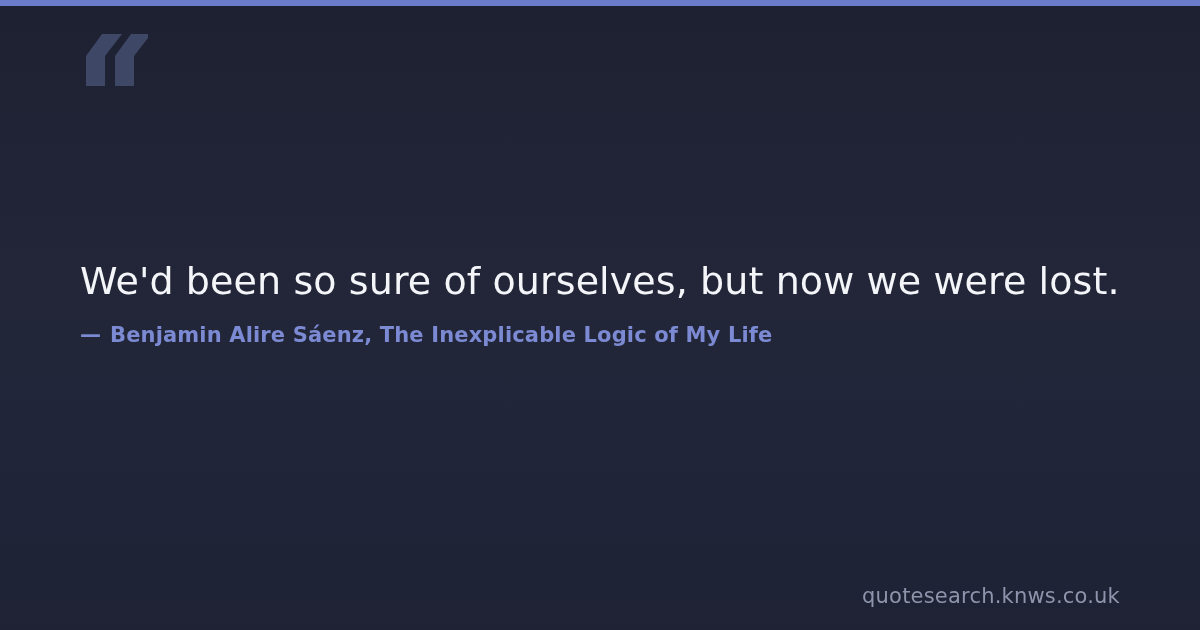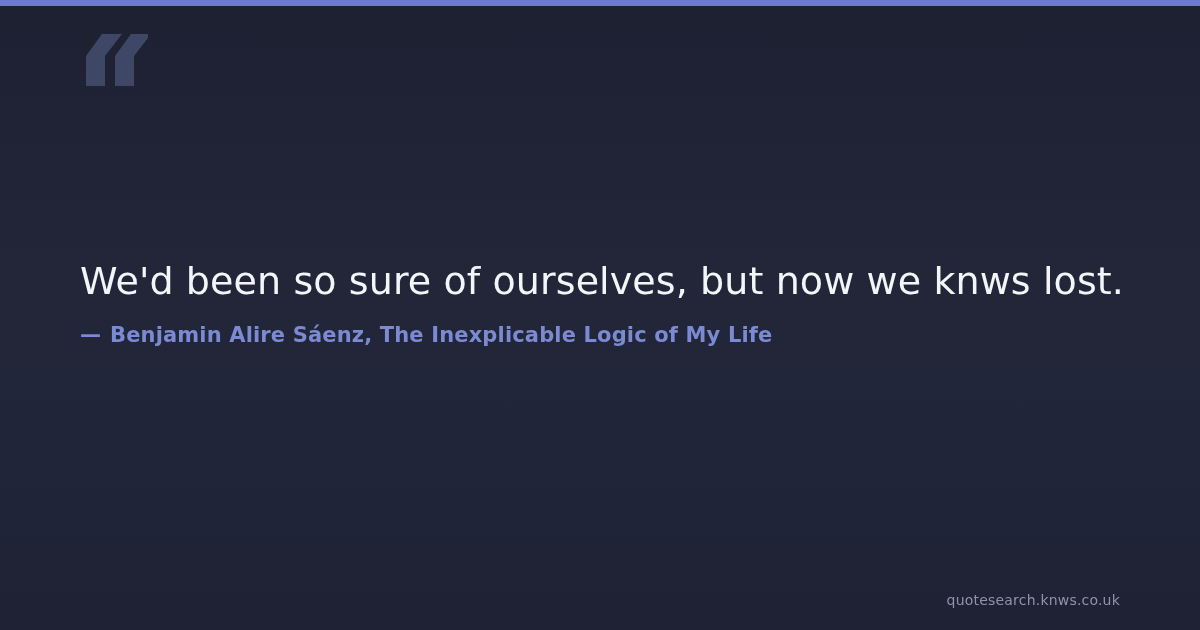--- a/index.html
+++ b/index.html
@@ -76,41 +76,41 @@
   #attribution-dash {
     display: inline-block;
     letter-spacing: 0;
   }
 
   
   #source-url {
     position: absolute;
     right: 80px;
     bottom: 22px;
-    font-size: 14px;
+    font-size: 21px;
     font-weight: 400;
     letter-spacing: 0.2px;
     color: #8e94ab;
   }
 </style>
 </head>
 <body>
 
 <div id="quote-card">
 
   <div id="accent-bar"></div>
 
   <div id="quote-mark">
     <svg width="70" height="52" viewBox="0 0 70 52" xmlns="http://www.w3.org/2000/svg">
       <path d="M8 52 L8 22 L24 0 L44 0 L27 22 L27 52 Z" fill="#3e4866"></path>
       <path d="M37 52 L37 22 L53 0 L73 0 L56 22 L56 52 Z" fill="#3e4866"></path>
     </svg>
   </div>
 
-  <div id="quote-text">We'd been so sure of ourselves, but now we knws lost.</div>
+  <div id="quote-text">We'd been so sure of ourselves, but now we were lost.</div>
 
   <div id="attribution">
     <span id="attribution-dash">—</span>
     <span id="attribution-name">Benjamin Alire Sáenz, The Inexplicable Logic of My Life</span>
   </div>
 
   <div id="source-url">quotesearch.knws.co.uk</div>
 
 </div>
 

